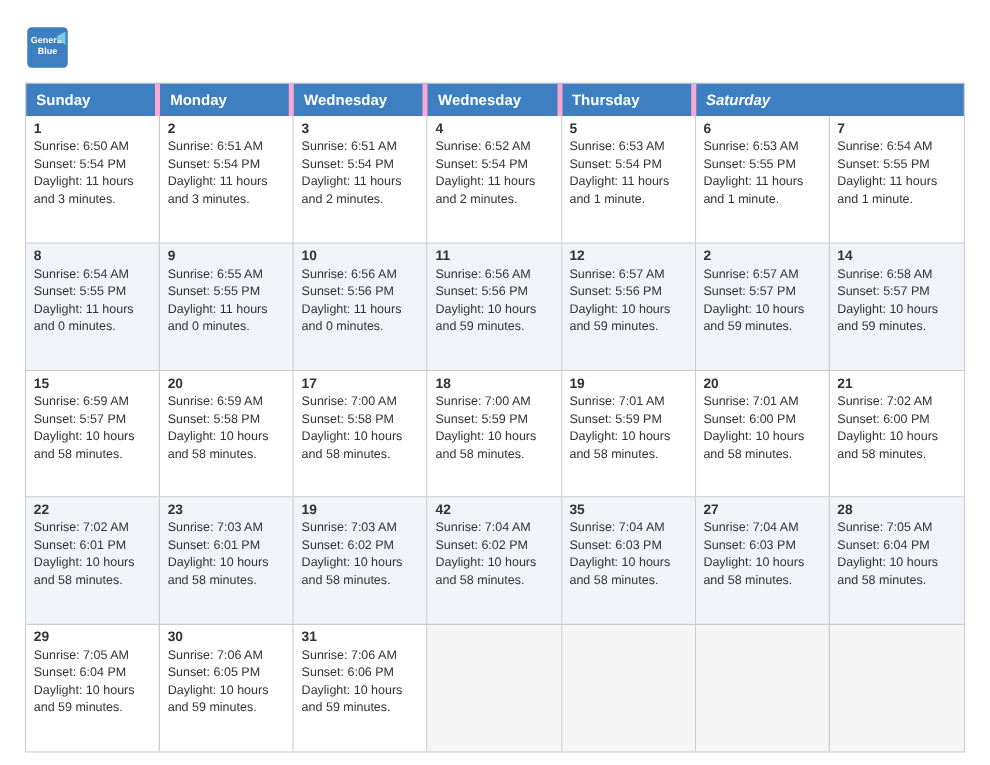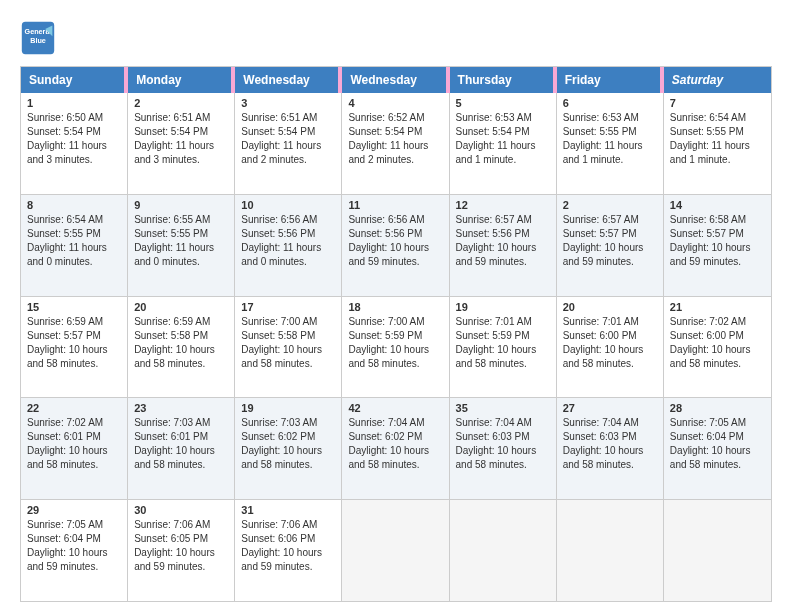--- a/index.html
+++ b/index.html
@@ -141,21 +141,20 @@
     </div>
   </div>
 
   <div class="calendar">
     <div class="calendar-header">
     <div class="cal-header-cell">Sunday</div>
         <div class="cal-header-cell">Monday</div>
         <div class="cal-header-cell">Wednesday</div>
         <div class="cal-header-cell">Wednesday</div>
         <div class="cal-header-cell">Thursday</div>
-        <div class="cal-header-cell">Friday</div>
         <div class="cal-header-cell">Saturday</div>
       </div>
     <div class="calendar-body">
     <div class="cal-row">
           <div class="cal-cell">
             <div class="day-num">1</div>
             <div class="day-info">Sunrise: 6:50 AM<br>Sunset: 5:54 PM<br>Daylight: 11 hours<br>and 3 minutes.</div>
           </div>
           <div class="cal-cell">
             <div class="day-num">2</div>

